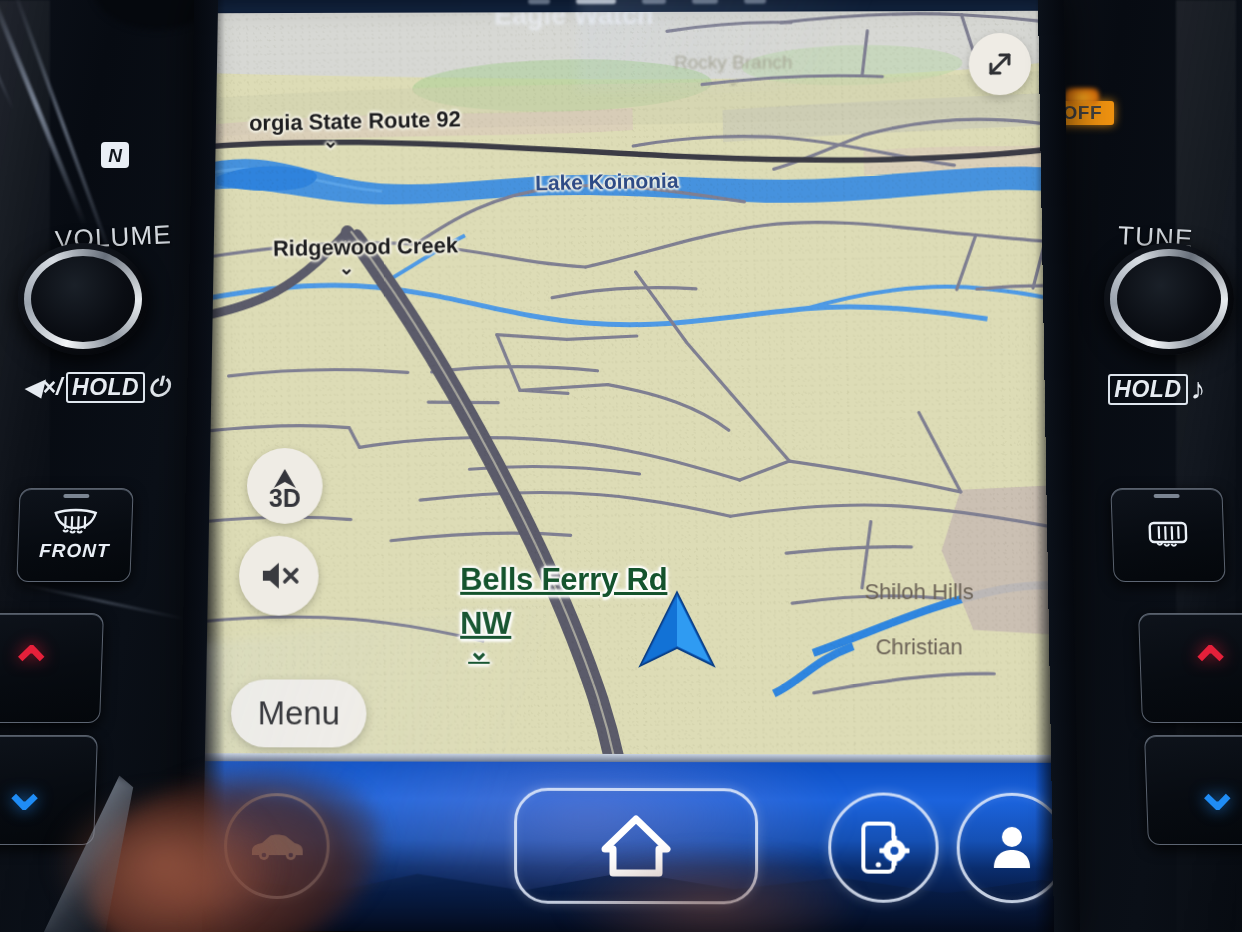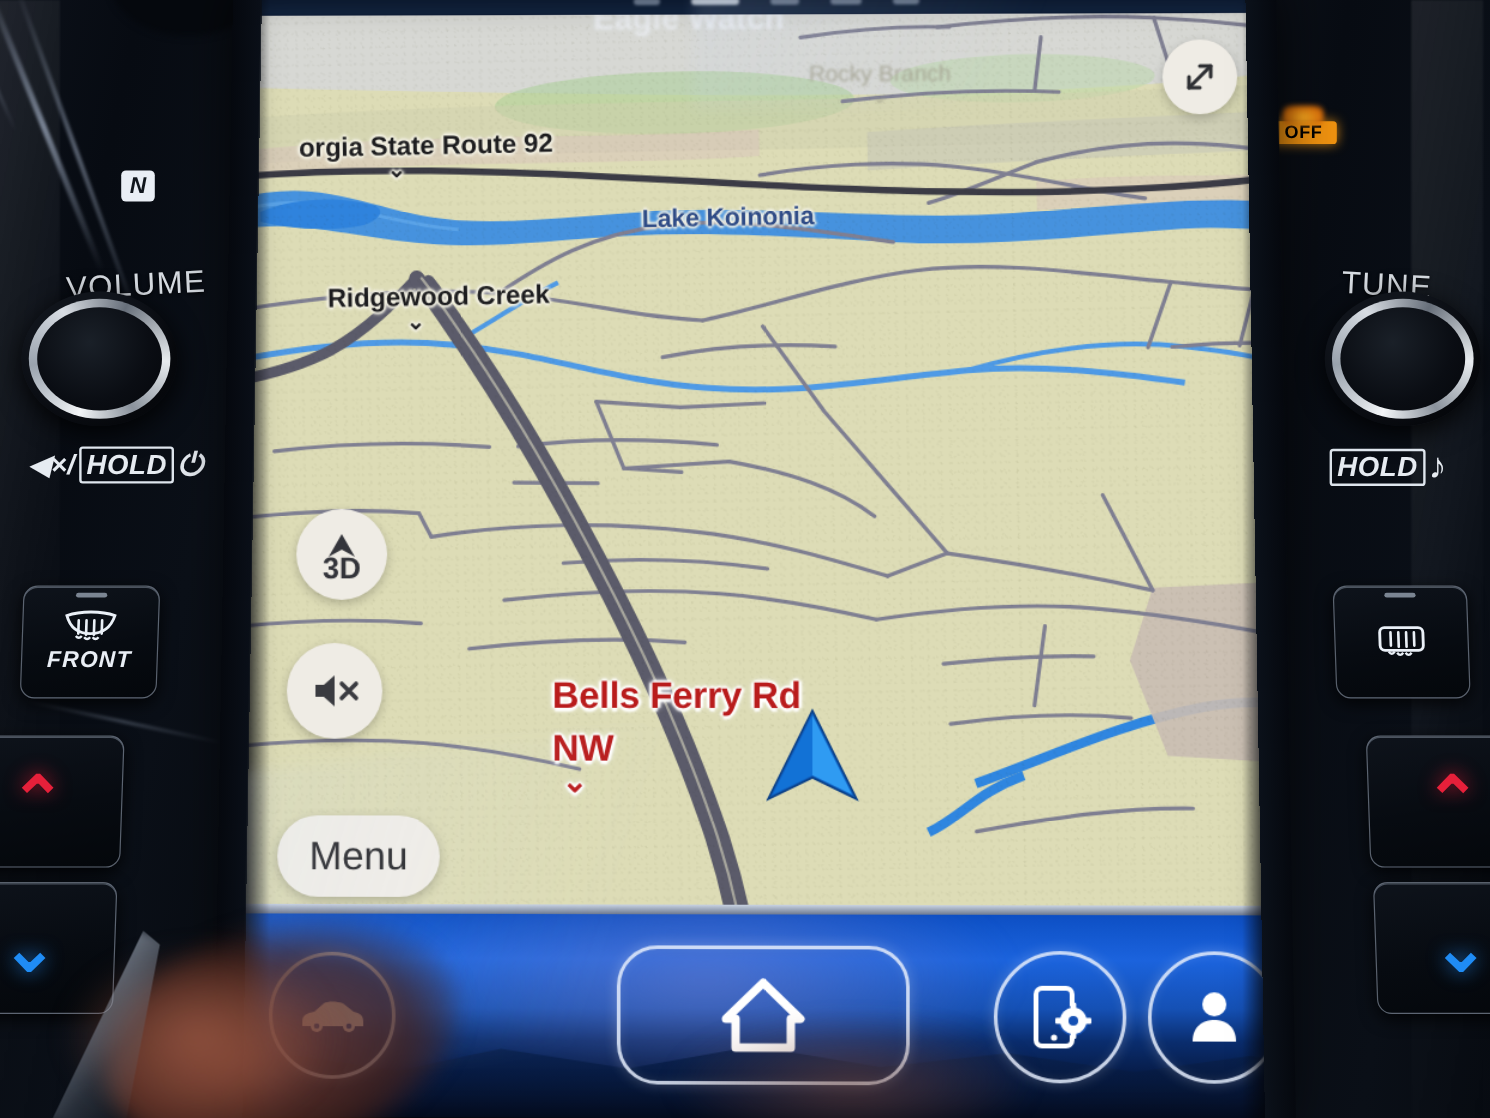--- a/index.html
+++ b/index.html
@@ -48,21 +48,21 @@
   
   .nfc{position:absolute;width:28px;height:26px;border-radius:4px;background:#e9eef5;
     display:flex;align-items:center;justify-content:center;}
   .nfc span{color:#10151c;font-size:19px;font-weight:bold;font-style:italic;line-height:1;}
 
   
   .airbag{position:absolute;display:flex;flex-direction:column;align-items:center;}
   .airbag .glow{width:34px;height:16px;border-radius:5px;
     background:radial-gradient(ellipse at 50% 60%,#ffb020,#d96b08 70%,rgba(200,90,10,0));filter:blur(2px);}
   .airbag .offbox{margin-top:-3px;background:#f0920f;border-radius:3px;padding:1px 12px;
-    color:#000000;font-size:15px;font-weight:bold;letter-spacing:.5px;
+    color:#404040;font-size:19px;font-weight:bold;letter-spacing:.5px;
     box-shadow:0 0 10px rgba(240,150,20,.85);}
 
   
   .hbtn{position:absolute;border-radius:12px;
     background:linear-gradient(170deg,#0e131b,#070b11 55%,#04070b);
     border:1px solid rgba(190,205,225,.45);
     box-shadow:inset 0 1px 0 rgba(220,235,255,.30),0 4px 14px rgba(0,0,0,.8);
     display:flex;flex-direction:column;align-items:center;justify-content:center;gap:2px;}
   .hbtn .notch{position:absolute;top:5px;left:50%;transform:translateX(-50%);
     width:26px;height:4px;border-radius:2px;background:rgba(215,230,248,.55);}
@@ -99,22 +99,22 @@
       radial-gradient(circle at 28% 82%, rgba(120,120,90,.18) 0 1px, transparent 1px);
     background-size:7px 7px,9px 9px,11px 11px,13px 13px;}
 
   .svgmap{position:absolute;left:0;top:0;width:100%;height:100%;}
 
   
   .mlabel{position:absolute;white-space:pre;pointer-events:none;
     font-family:"Liberation Sans",sans-serif;}
   .lbl-road{color:#1d1d1f;font-size:22px;font-weight:600;
     text-shadow:-2px 0 2px #f3f1e3,2px 0 2px #f3f1e3,0 -2px 2px #f3f1e3,0 2px 2px #f3f1e3,0 0 5px #f3f1e3;}
-  .lbl-major{color:#b91c1c;font-size:31px;font-weight:bold;letter-spacing:-.2px;
-    text-shadow:-2.5px 0 2px #fff,2.5px 0 2px #fff,0 -2.5px 2px #fff,0 2.5px 2px #fff,0 0 6px #fff;}
+  .lbl-major{color:#14532d;font-size:31px;font-weight:bold;letter-spacing:-.2px;
+    text-shadow:-2.5px 0 2px #fff,2.5px 0 2px #fff,0 -2.5px 2px #fff,0 2.5px 2px #fff,0 0 6px #fff;text-decoration:underline;}
   .lbl-water{color:#2e4b86;font-size:21px;font-weight:600;
     text-shadow:-2px 0 2px rgba(245,244,232,.95),2px 0 2px rgba(245,244,232,.95),0 -2px 2px rgba(245,244,232,.95),0 2px 2px rgba(245,244,232,.95);}
   .lbl-poi{color:#6b6257;font-size:22px;text-align:center;line-height:1.25;}
   .lbl-top{color:#eef1f6;font-size:27px;font-weight:bold;filter:blur(1.6px);opacity:.85;}
   .lbl-faint{color:#9c9a86;font-size:19px;filter:blur(.9px);opacity:.8;}
 
   
   .searchpill{position:absolute;left:92px;top:28px;height:58px;padding:0 28px 0 22px;
     border-radius:30px;background:#f3f0ea;display:flex;align-items:center;gap:16px;
     box-shadow:0 3px 10px rgba(0,0,0,.25);}
@@ -364,38 +364,42 @@
 
         <div class="mlabel lbl-water" style="left:337px;top:158px;transform:rotate(-1deg);">Lake Koinonia</div>
 
         <div class="mlabel lbl-road" style="left:74px;top:222px;transform:rotate(-1deg);">Ridgewood Creek</div>
         <div class="mlabel lbl-road" style="left:140px;top:244px;font-size:19px;">⌄</div>
 
         <div class="mlabel lbl-major" style="left:262px;top:550px;">Bells Ferry Rd</div>
         <div class="mlabel lbl-major" style="left:262px;top:594px;">NW</div>
         <div class="mlabel lbl-major" style="left:270px;top:624px;font-size:26px;">⌄</div>
 
+        <div class="mlabel lbl-poi" style="left:600px;top:538px;width:180px;">
+          <span>Shiloh Hills</span><br>
+          <span>Christian</span>
+        </div>
 
         <svg style="position:absolute;left:440px;top:578px;" width="78" height="82" viewBox="0 0 78 82">
           <path d="M39 2 L76 76 L39 58 L2 76 Z" fill="#0f5fbf"></path>
           <path d="M39 6 L72 72 L39 56 Z" fill="#2f9bf2"></path>
           <path d="M39 6 L39 56 L6 72 Z" fill="#1272d6"></path>
           <path d="M39 2 L76 76 L39 58 L2 76 Z" fill="none" stroke="#0a3f86" stroke-width="1.6"></path>
         </svg>
 
 
         <div class="circbtn" style="right:30px;top:22px;width:62px;height:62px;">
           <svg width="34" height="34" viewBox="0 0 34 34">
             <line x1="8" y1="26" x2="26" y2="8" stroke="#2f3034" stroke-width="3" stroke-linecap="round"></line>
             <path d="M26 8 L26 17 M26 8 L17 8" stroke="#2f3034" stroke-width="3" stroke-linecap="round" fill="none"></path>
             <path d="M8 26 L8 17 M8 26 L17 26" stroke="#2f3034" stroke-width="3" stroke-linecap="round" fill="none"></path>
           </svg>
         </div>
 
-        <div class="circbtn" style="left:48px;top:412px;width:76px;height:76px;flex-direction:column;gap:0;">
+        <div class="circbtn" style="left:48px;top:436px;width:76px;height:76px;flex-direction:column;gap:0;">
           <svg width="26" height="22" viewBox="0 0 26 22" style="margin-top:6px;">
             <path d="M13 1 L24 20 L13 14 L2 20 Z" fill="#34353b"></path>
           </svg>
           <div class="btn3d-txt">3D</div>
         </div>
 
         <div class="circbtn" style="left:40px;top:524px;width:80px;height:80px;">
           <svg width="44" height="34" viewBox="0 0 44 34">
             <path d="M6 12 H13 L22 4 V30 L13 22 H6 Z" fill="#3a3b40"></path>
             <path d="M28 11 L40 23 M40 11 L28 23" stroke="#3a3b40" stroke-width="3.6" stroke-linecap="round"></path>

